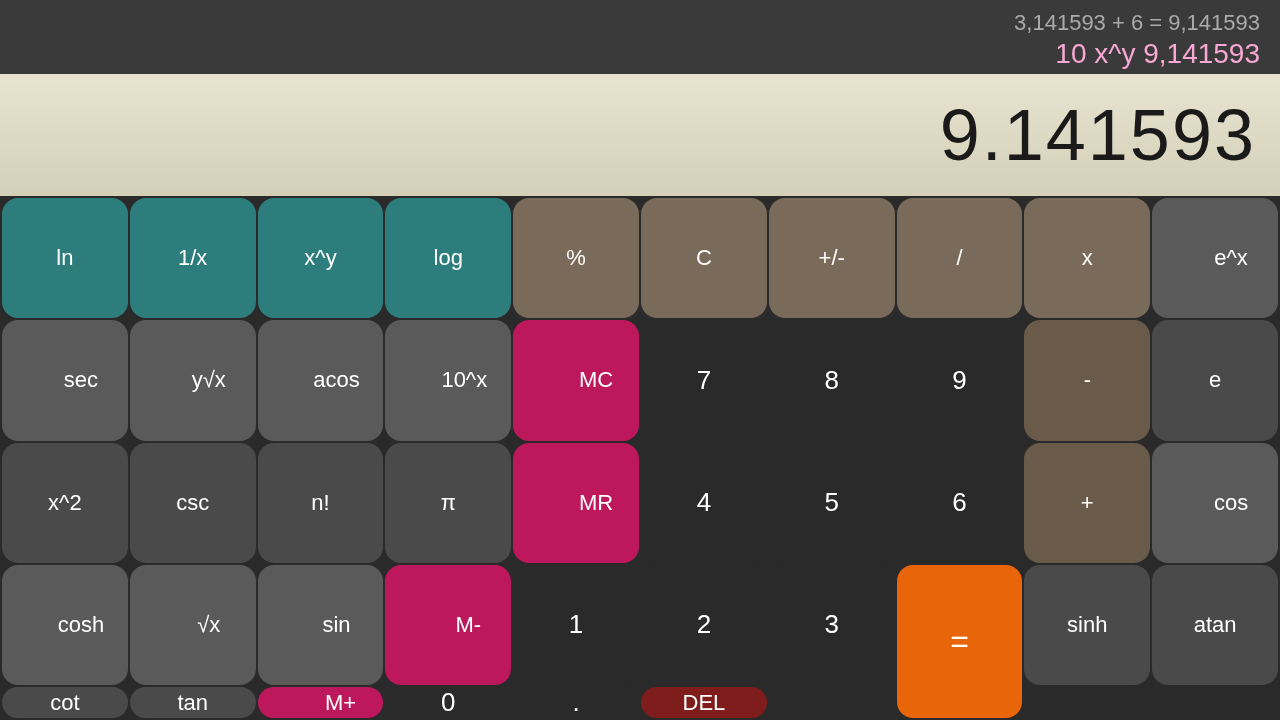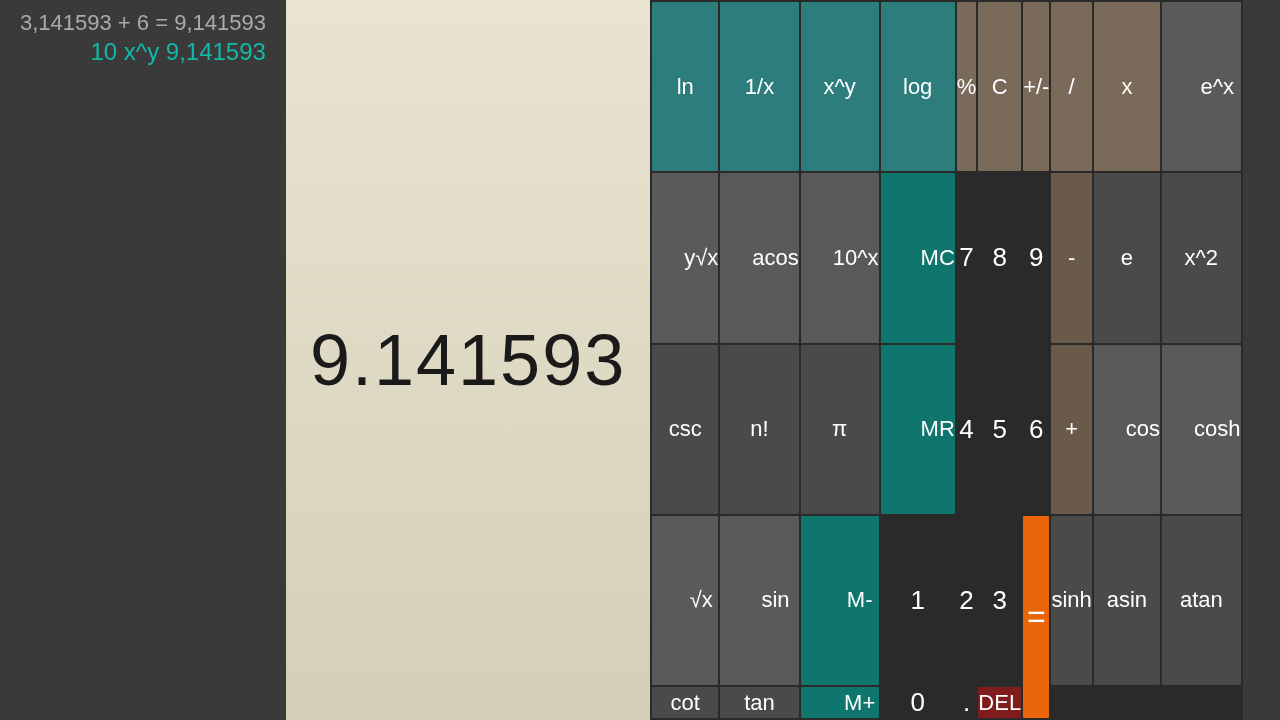--- a/index.html
+++ b/index.html
@@ -5,57 +5,57 @@
     * { margin: 0; padding: 0; box-sizing: border-box; }
     body {
       width: 1280px;
       height: 720px;
       background: #3a3a3a;
       font-family: -apple-system, BlinkMacSystemFont, 'Helvetica Neue', Arial, sans-serif;
       overflow: hidden;
     }
 
     #app {
-      width: 1100px;
+      width: 1280px;
       height: 720px;
       display: flex;
-      flex-direction: row;
+      flex-direction: column;
     }
 
     
     #history-area {
       flex: 0 0 auto;
       display: flex;
       flex-direction: column;
       align-items: flex-end;
       padding: 10px 20px 4px 20px;
       background: #3a3a3a;
     }
 
     #history-line1 {
       color: #aaaaaa;
       font-size: 22px;
       font-weight: 300;
     }
 
     #history-line2 {
-      color: #14b8a6;
-      font-size: 24px;
+      color: #f9a8d4;
+      font-size: 28px;
       font-weight: 300;
       margin-top: 2px;
     }
 
     
     #display {
       flex: 0 0 auto;
       background: linear-gradient(180deg, #e8e4d0 0%, #d4cfb8 100%);
       display: flex;
       align-items: center;
       justify-content: flex-end;
-      padding: 10px 24px;
+      padding: 20px 24px;
       min-height: 90px;
     }
 
     #display-value {
       font-size: 72px;
       font-weight: 300;
       color: #1a1a1a;
       letter-spacing: 2px;
     }
 
@@ -70,21 +70,21 @@
       background: #2a2a2a;
     }
 
     .btn {
       display: flex;
       align-items: center;
       justify-content: center;
       font-size: 22px;
       font-weight: 400;
       border: none;
-      border-radius: 1px;
+      border-radius: 16px;
       cursor: pointer;
       color: #ffffff;
       user-select: none;
       transition: filter 0.1s;
     }
 
     
     .btn-teal {
       background: #2d7d7d;
       color: #ffffff;
@@ -104,21 +104,21 @@
 
     
     .btn-gray {
       background: #5a5a5a;
       color: #ffffff;
       padding-left: 32px;
     }
 
     
     .btn-memory {
-      background: #0f766e;
+      background: #be185d;
       color: #ffffff;
       padding-left: 40px;
     }
 
     
     .btn-num {
       background: #2a2a2a;
       color: #ffffff;
       font-size: 26px;
       font-weight: 400;
@@ -174,20 +174,21 @@
 
     <button class="btn btn-brown">C</button>
 
     <button class="btn btn-brown">+/-</button>
 
     <button class="btn btn-brown">/</button>
 
     <button class="btn btn-brown">x</button>
 
     <button class="btn btn-gray">e^x</button>
+    <button class="btn btn-gray">sec</button>
     <button class="btn btn-gray">y√x</button>
     <button class="btn btn-gray">acos</button>
     <button class="btn btn-gray">10^x</button>
     <button class="btn btn-memory">MC</button>
     <button class="btn btn-num">7</button>
     <button class="btn btn-num">8</button>
     <button class="btn btn-num">9</button>
     <button class="btn btn-darkbrown">-</button>
 
     <button class="btn btn-gray-dark">e</button>
@@ -206,21 +207,20 @@
     <button class="btn btn-gray">√x</button>
     <button class="btn btn-gray">sin</button>
     <button class="btn btn-memory">M-</button>
     <button class="btn btn-num">1</button>
     <button class="btn btn-num">2</button>
     <button class="btn btn-num">3</button>
 
     <button class="btn btn-equals" style="grid-row: span 2;">=</button>
 
     <button class="btn btn-gray-dark">sinh</button>
-    <button class="btn btn-gray-dark">asin</button>
     <button class="btn btn-gray-dark">atan</button>
     <button class="btn btn-gray-dark">cot</button>
     <button class="btn btn-gray-dark">tan</button>
     <button class="btn btn-memory">M+</button>
     <button class="btn btn-num">0</button>
     <button class="btn btn-num">.</button>
     <button class="btn btn-del">DEL</button>
 
   </div>
 </div>

